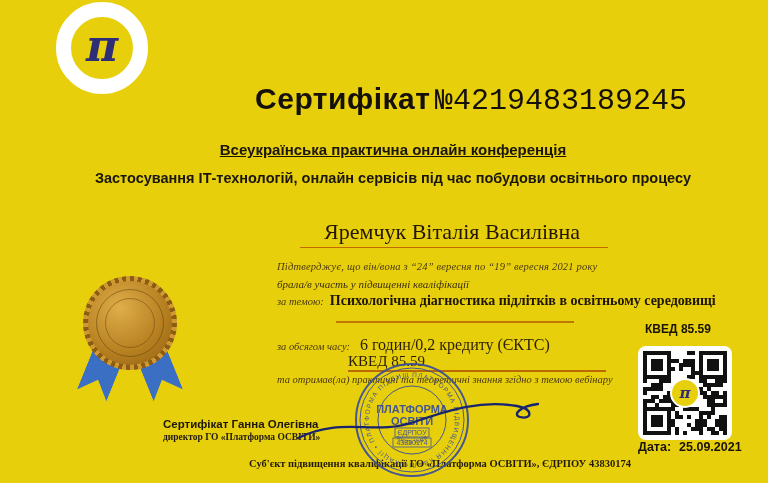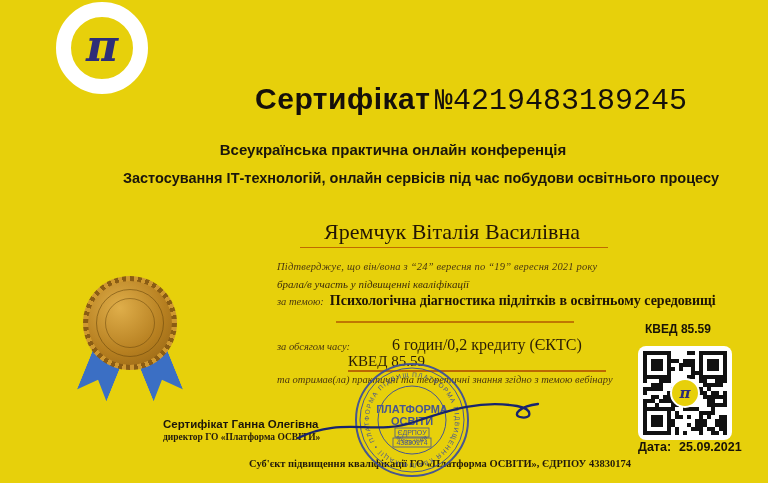--- a/index.html
+++ b/index.html
@@ -9,35 +9,35 @@
   
   .logo{position:absolute;left:56px;top:2px;width:92px;height:92px;border:15px solid #ffffff;border-radius:50%;box-sizing:border-box;display:flex;align-items:center;justify-content:center;}
   .logo .pi{font-family:"DejaVu Serif",serif;font-style:italic;font-weight:bold;font-size:44px;color:#2d2d78;line-height:1;margin-top:-4px;}
 
   
   .title{position:absolute;left:471px;top:82px;transform:translateX(-50%);white-space:nowrap;color:#15100a;}
   .title .t-label{font-weight:bold;font-size:30px;letter-spacing:.5px;}
   .title .t-number{font-family:Liberation Mono, monospace;font-weight:500;font-size:30px;}
 
   .conf{position:absolute;left:393px;transform:translateX(-50%);white-space:nowrap;font-weight:bold;color:#1b160c;}
-  .conf1{top:141px;font-size:15px;}
-  .conf2{top:170px;font-size:14.5px;margin-left:28px;}
+  .conf1{top:141px;font-size:15px;text-decoration:underline;}
+  .conf2{top:170px;font-size:14.5px;}
 
   .name{position:absolute;left:452px;top:219px;transform:translateX(-50%);white-space:nowrap;font-family:"Liberation Serif",serif;font-size:22px;color:#231505;}
   .name-line{position:absolute;left:300px;top:247px;width:308px;height:1px;background:#c06a00;}
 
   .it{font-family:"Liberation Serif",serif;font-style:italic;color:#4a370f;}
   .line-confirm{position:absolute;left:277px;top:261px;font-size:10.5px;letter-spacing:.2px;}
   .line-part{position:absolute;left:277px;top:278px;font-size:11px;font-weight:normal;color:#3c2c0a;}
   .row-topic{position:absolute;left:277px;top:293px;display:flex;align-items:baseline;white-space:nowrap;}
   .row-topic .lbl{font-size:10.5px;}
   .row-topic .val{font-family:"Liberation Serif",serif;font-weight:bold;font-size:14px;color:#201505;margin-left:6px;text-align:center;}
   .topic-line{position:absolute;left:336px;top:321px;width:238px;height:2px;background:#b35900;opacity:.75;}
   .kved-top{position:absolute;left:645px;top:322px;font-weight:bold;font-size:12px;color:#191307;}
-  .row-dur{position:absolute;left:277px;top:336px;display:flex;align-items:baseline;white-space:nowrap;gap:32px;}
+  .row-dur{position:absolute;left:277px;top:336px;display:flex;align-items:baseline;white-space:nowrap;}
   .row-dur .lbl{font-size:10.5px;}
   .row-dur .val{font-family:"Liberation Serif",serif;font-size:16px;color:#2a1d06;margin-left:10px;}
   .kved-left{position:absolute;left:348px;top:353px;font-family:"Liberation Serif",serif;font-size:15px;color:#2a1d06;z-index:2;}
   .kved-line{position:absolute;left:348px;top:370px;width:258px;height:1.5px;background:#b04f00;opacity:.8;}
   .line-knowledge{position:absolute;left:277px;top:374px;font-size:10.5px;z-index:1;}
 
   
   .medal{position:absolute;left:82px;top:276px;width:96px;height:130px;}
   .ribbon{position:absolute;width:32px;height:66px;background:#3b6fc4;clip-path:polygon(0 0,100% 0,100% 100%,50% 74%,0 100%);}
   .ribbon-l{left:6px;top:56px;transform:rotate(22deg);}

